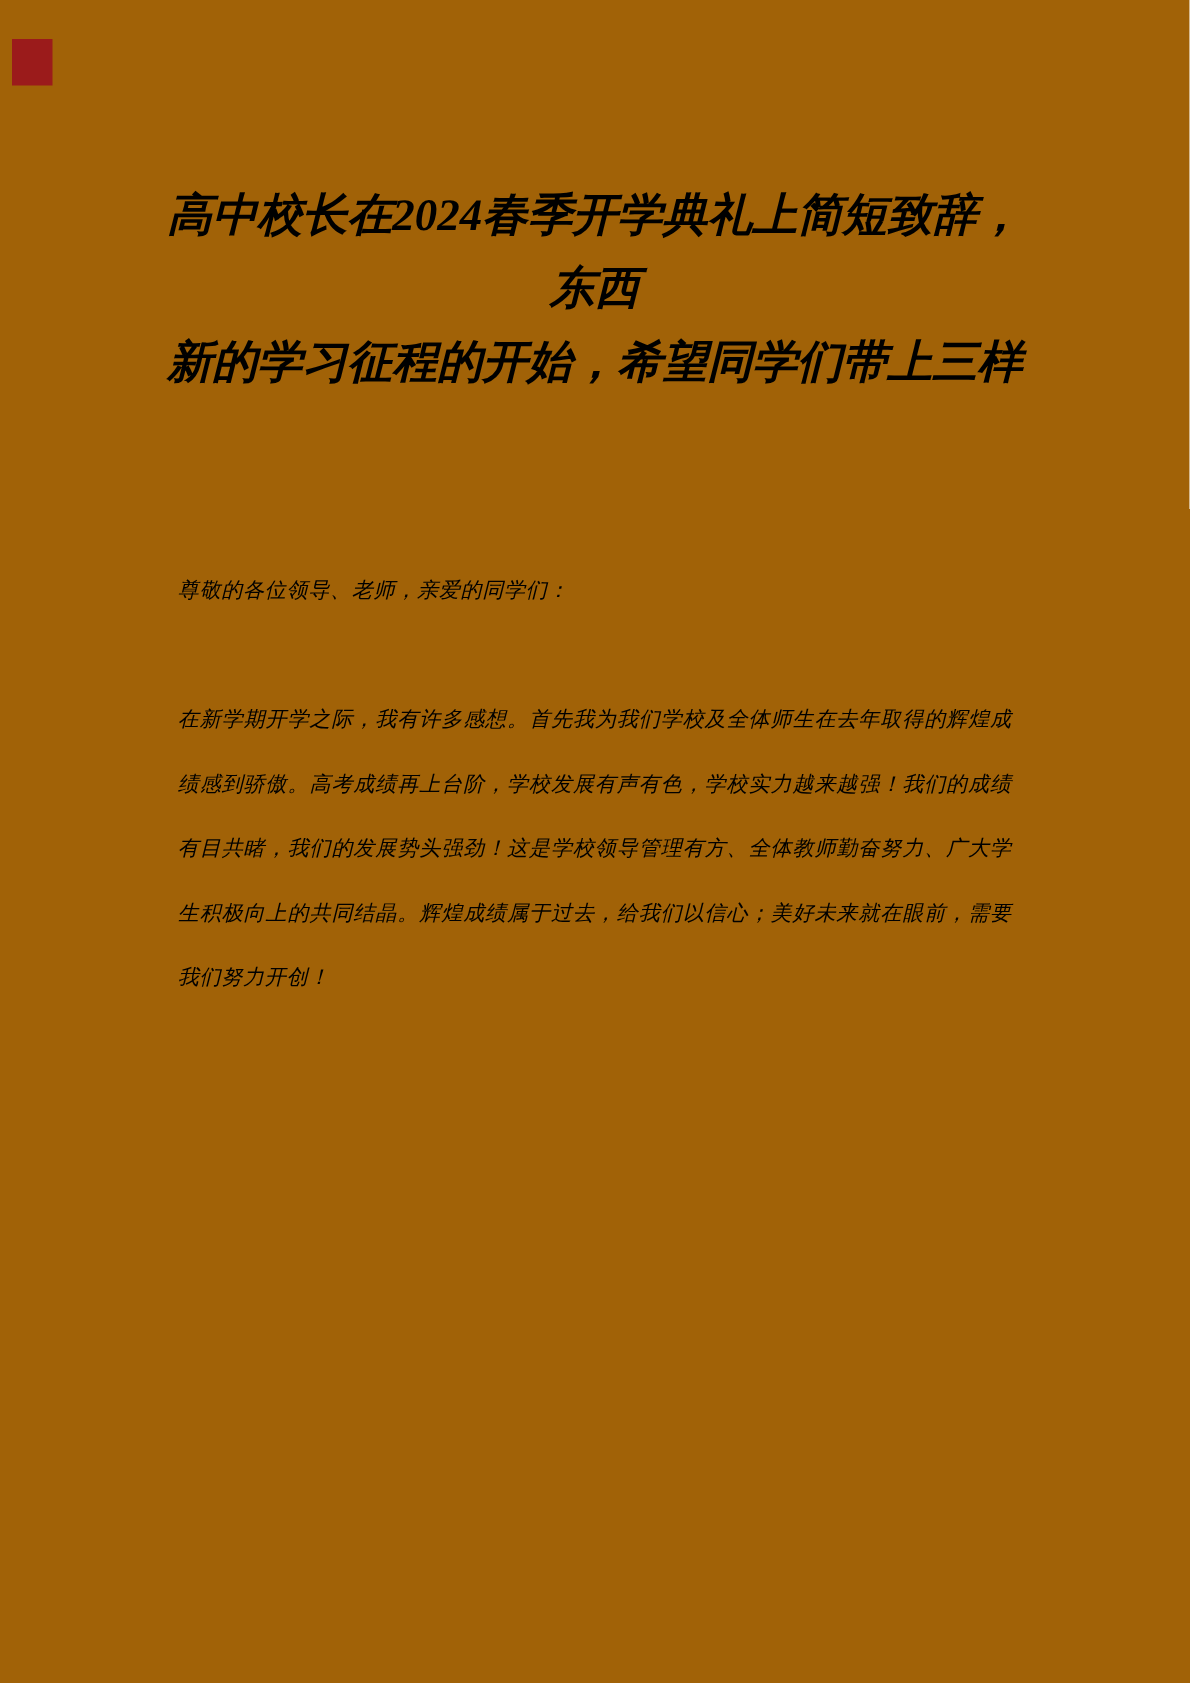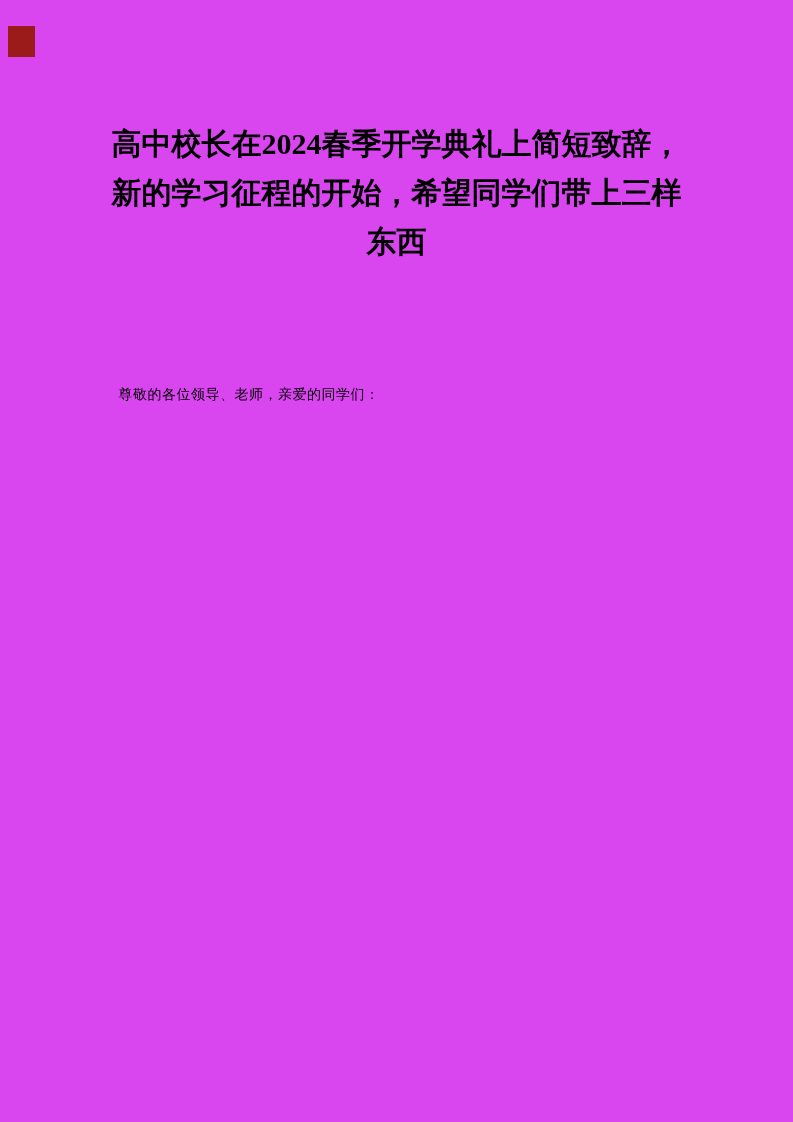--- a/index.html
+++ b/index.html
@@ -48,23 +48,24 @@
     text-justify: inter-ideograph;
     letter-spacing: 0.5px;
   }
   .para:last-child {
     margin-bottom: 0;
   }
 </style>
 </head>
 <body>
 
-<div class="page" style="background: #d946ef; color: rgb(0, 0, 0);">
+<div class="page" style="background: #a16207; color: rgb(0, 0, 0); font-style: italic;">
   <div class="stamp" style="background: rgb(155, 27, 27);"></div>
   <h1 class="title">
     <div class="title-line">高中校长在2024春季开学典礼上简短致辞，</div>
+    <div class="title-line">东西</div>
     <div class="title-line">新的学习征程的开始，希望同学们带上三样</div>
-    <div class="title-line">东西</div>
   </h1>
   <div class="doc-body">
       <p class="para">尊敬的各位领导、老师，亲爱的同学们：</p>
+      <p class="para">在新学期开学之际，我有许多感想。首先我为我们学校及全体师生在去年取得的辉煌成绩感到骄傲。高考成绩再上台阶，学校发展有声有色，学校实力越来越强！我们的成绩有目共睹，我们的发展势头强劲！这是学校领导管理有方、全体教师勤奋努力、广大学生积极向上的共同结晶。辉煌成绩属于过去，给我们以信心；美好未来就在眼前，需要我们努力开创！</p>
     </div>
 </div>
 
 </body></html>

